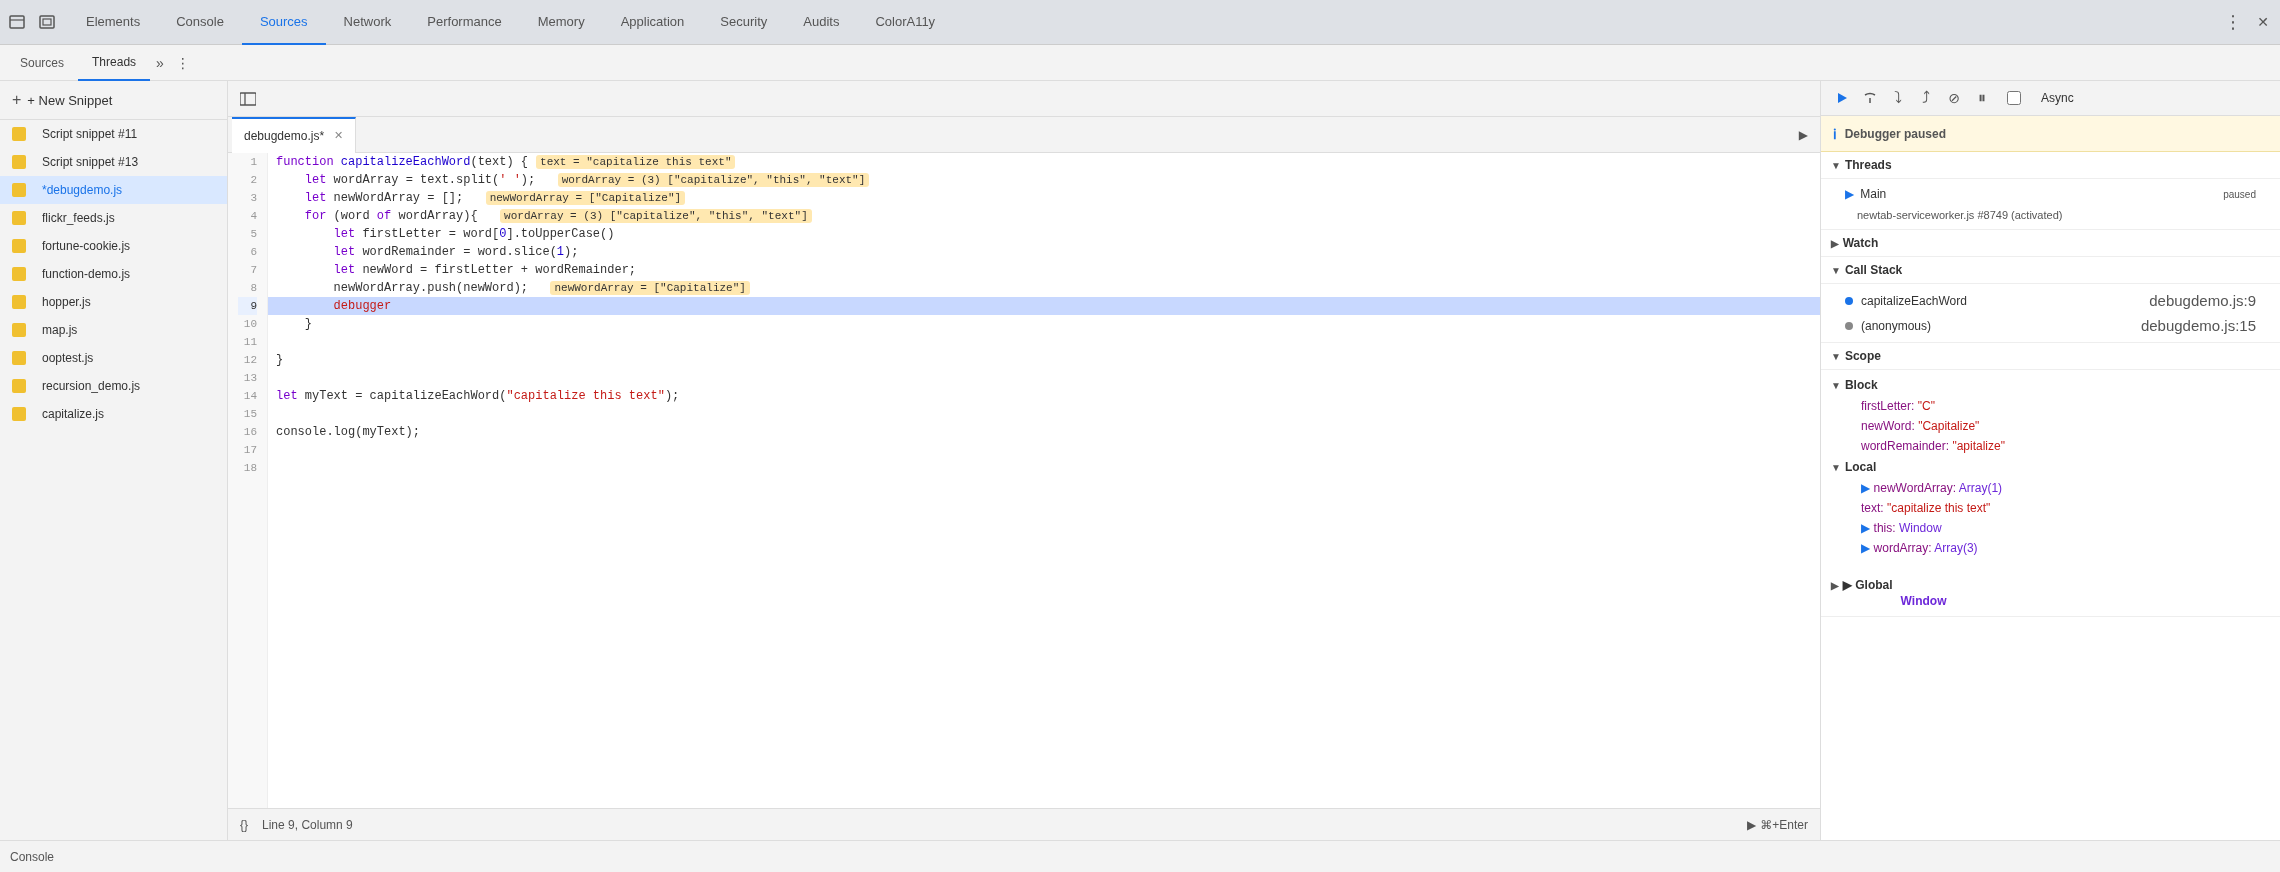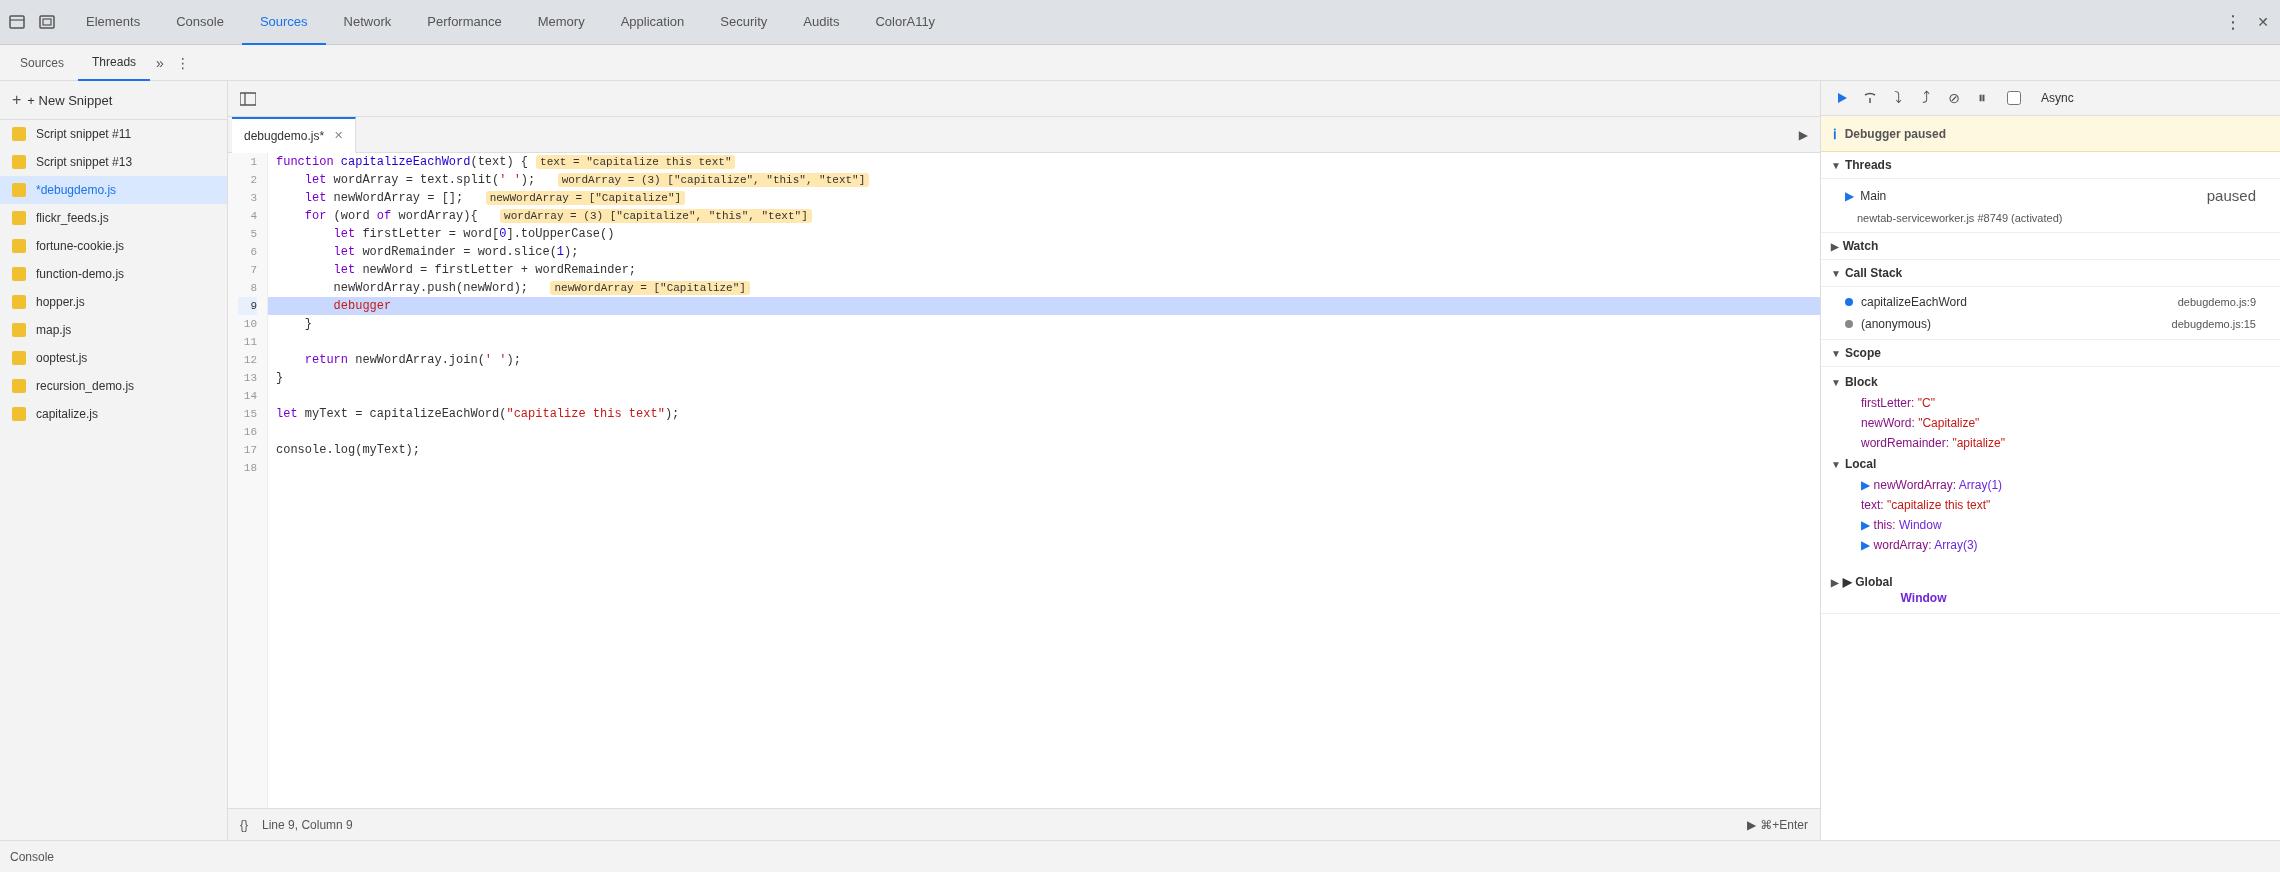--- a/index.html
+++ b/index.html
@@ -40,21 +40,21 @@
     .left-sidebar {
       width: 228px; min-width: 228px; background: #f3f3f3; border-right: 1px solid #ddd;
       display: flex; flex-direction: column; overflow: hidden;
     }
     .sidebar-new-snippet {
       display: flex; align-items: center; gap: 6px; padding: 10px 12px;
       font-size: 13px; color: #333; cursor: pointer; border-bottom: 1px solid #ddd;
     }
     .sidebar-items { overflow-y: auto; flex: 1; }
     .sidebar-item {
-      display: flex; align-items: center; gap: 10px; padding: 7px 12px;
+      display: flex; align-items: center; gap: 16px; padding: 7px 12px;
       font-size: 12px; color: #333; cursor: pointer;
     }
     .sidebar-item.active { background: #d9e8ff; color: #1a73e8; }
     .sidebar-item-icon { width: 14px; height: 14px; background: #f0c030; border-radius: 2px; display: inline-block; flex-shrink: 0; }
     .sidebar-item-icon.active { background: #f0c030; }
 
     
     .editor-area {
       flex: 1; display: flex; flex-direction: column; background: #fff; overflow: hidden;
     }
@@ -126,28 +126,28 @@
       border-bottom: 1px solid #eee; user-select: none;
     }
     .arrow { font-size: 10px; color: #555; }
 
     .section-body { padding: 4px 0; border-bottom: 1px solid #eee; }
 
     .thread-item {
       display: flex; align-items: center; padding: 4px 24px; cursor: pointer;
     }
     .thread-item .arrow-right { color: #1a73e8; margin-right: 6px; }
-    .thread-status { margin-left: auto; color: #555; font-size: 15px; }
+    .thread-status { margin-left: auto; color: #555; font-size: 10px; }
     .thread-sub { padding: 4px 36px; color: #555; font-size: 11px; }
 
     .callstack-item {
       display: flex; align-items: center; padding: 4px 24px; cursor: pointer;
     }
     .callstack-item .dot { width: 8px; height: 8px; border-radius: 50%; background: #1a73e8; margin-right: 8px; flex-shrink: 0; }
-    .callstack-file { margin-left: auto; font-size: 11px; color: #555; }
+    .callstack-file { margin-left: auto; font-size: 15px; color: #555; }
     .scope-sub-header { display: flex; align-items: center; gap: 4px; padding: 4px 10px; font-size: 12px; font-weight: 600; cursor: pointer; }
     .scope-sub-header .arrow { color: #555; }
     .scope-item { padding: 3px 40px; font-size: 12px; }
     .scope-key { color: #881280; }
     .scope-val { color: #6d28d9; margin-top: 32px; }
     .scope-val-str { color: #c41a16; }
 
     .bottom-console {
       display: flex; align-items: center; height: 32px; background: #f3f3f3; border-top: 1px solid #ddd; padding: 0 10px;
     }
@@ -331,21 +331,20 @@
         <div class="code-line">    <span class="kw">let</span> wordArray = text.split(<span class="str">' '</span>);  <span class="inline-value">wordArray = (3) ["capitalize", "this", "text"]</span></div>
         <div class="code-line">    <span class="kw">let</span> newWordArray = [];  <span class="inline-value">newWordArray = ["Capitalize"]</span></div>
         <div class="code-line">    <span class="kw">for</span> (word <span class="kw">of</span> wordArray){  <span class="inline-value">wordArray = (3) ["capitalize", "this", "text"]</span></div>
         <div class="code-line">        <span class="kw">let</span> firstLetter = word[<span class="num">0</span>].toUpperCase()</div>
         <div class="code-line">        <span class="kw">let</span> wordRemainder = word.slice(<span class="num">1</span>);</div>
         <div class="code-line">        <span class="kw">let</span> newWord = firstLetter + wordRemainder;</div>
         <div class="code-line">        newWordArray.push(newWord);  <span class="inline-value">newWordArray = ["Capitalize"]</span></div>
         <div class="code-line debugger-line">        <span class="debugger-kw">debugger</span></div>
         <div class="code-line">    }</div>
         <div class="code-line"></div>
-        <div class="code-line">    <span class="kw">return</span> newWordArray.join(<span class="str">' '</span>);</div>
         <div class="code-line">}</div>
         <div class="code-line"></div>
         <div class="code-line"><span class="kw">let</span> myText = capitalizeEachWord(<span class="str">"capitalize this text"</span>);</div>
         <div class="code-line"></div>
         <div class="code-line">console.log(myText);</div>
         <div class="code-line"></div>
       </div>
     </div>
 
     <div class="status-bar">

